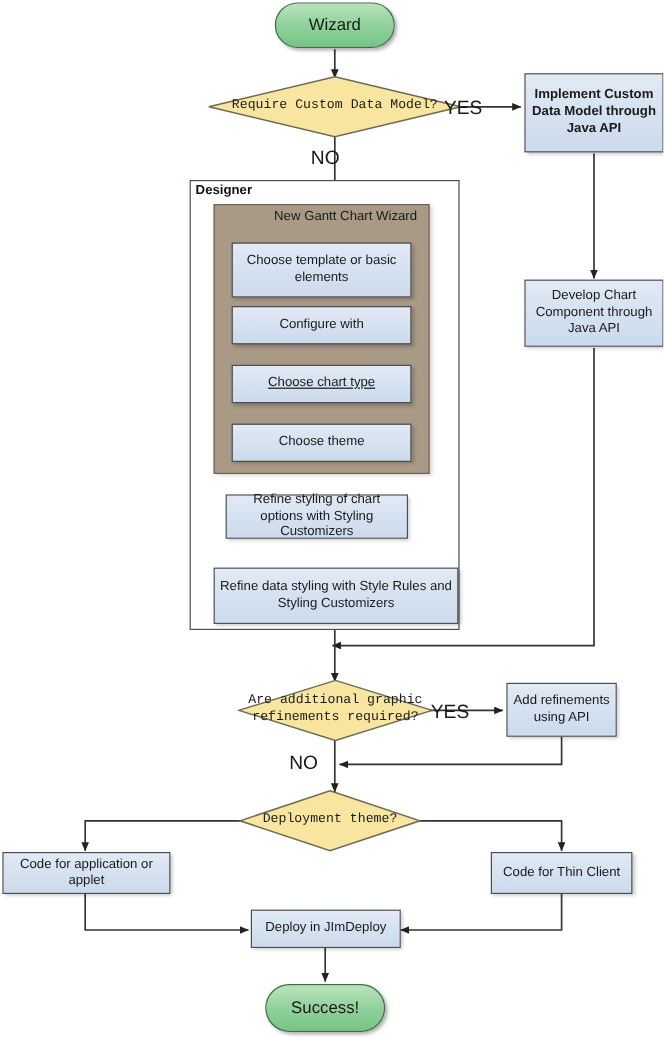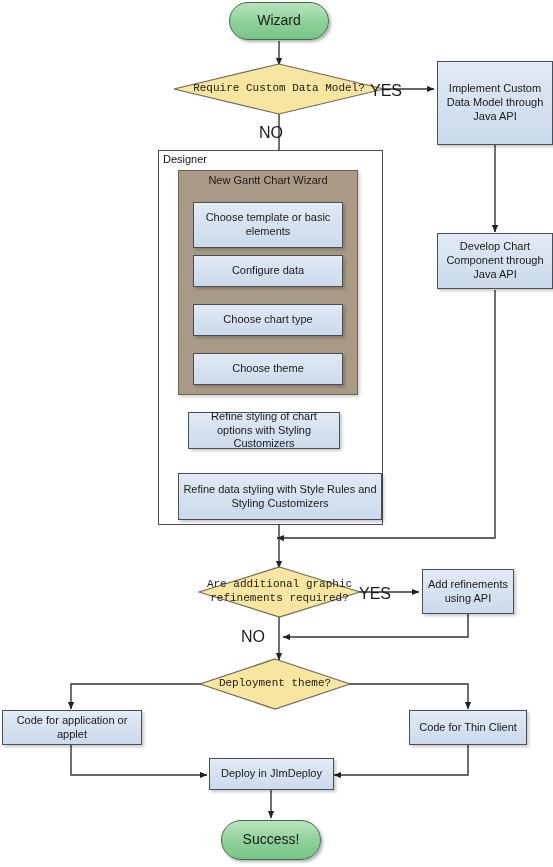--- a/index.html
+++ b/index.html
@@ -83,21 +83,21 @@
   .container-box {
     position: absolute;
     box-sizing: border-box;
     border: 1px solid #4a4f57;
     background: #ffffff;
     z-index: 1;
   }
   .container-title {
     position: absolute;
     font-size: 11px;
-    font-weight: normal;
+    font-weight: bold;
     color: #111111;
     z-index: 2;
     white-space: nowrap;
   }
 
   
   .wizard-box {
     position: absolute;
     box-sizing: border-box;
     border: 1px solid #6d6355;
@@ -105,20 +105,21 @@
     z-index: 2;
     box-shadow: 2px 2px 3px rgba(0,0,0,0.18);
   }
   .wizard-title {
     position: absolute;
     font-size: 11px;
     color: #1a1a1a;
     z-index: 3;
     white-space: nowrap;
     text-align: center;
+    padding-left: 20px;
   }
 
   
   .edge-label {
     position: absolute;
     font-size: 16px;
     color: #1a1a1a;
     z-index: 4;
     white-space: nowrap;
     background: transparent;
@@ -185,37 +186,37 @@
     <span class="node-label">Wizard</span>
   </div>
 
   <div class="node decision" style="left:173px; top:63px; width:212px; height:52px;">
     <svg class="diamond-shape" viewBox="0 0 212 52" preserveAspectRatio="none">
       <polygon points="106,1 211,26 106,51 1,26" fill="#f8e6a0" stroke="#6b6b55" stroke-width="1.2"></polygon>
     </svg>
     <span class="node-label">Require Custom Data Model?</span>
   </div>
 
-  <div class="node process" style="left:437px; top:61px; width:116px; height:84px;">
+  <div class="node process" style="left:437px; top:61px; width:116px; height:66px;font-weight:bold;">
     <span class="node-label">Implement Custom Data Model through Java API</span>
   </div>
 
   <div class="node process" style="left:437px; top:233px; width:116px; height:56px;">
     <span class="node-label">Develop Chart Component through Java API</span>
   </div>
 
   <div class="node process" style="left:193px; top:192px; width:150px; height:46px;margin-top:10px;">
     <span class="node-label">Choose template or basic elements</span>
   </div>
 
   <div class="node process" style="left:193px; top:255px; width:150px; height:32px;">
-    <span class="node-label">Configure data</span>
-  </div>
-
-  <div class="node process" style="left:193px; top:304px; width:150px; height:32px;">
+    <span class="node-label">Configure with</span>
+  </div>
+
+  <div class="node process" style="left:193px; top:304px; width:150px; height:32px;text-decoration:underline;">
     <span class="node-label">Choose chart type</span>
   </div>
 
   <div class="node process" style="left:193px; top:353px; width:150px; height:32px;">
     <span class="node-label">Choose theme</span>
   </div>
 
   <div class="node process" style="left:188px; top:412px; width:152px; height:37px;">
     <span class="node-label">Refine styling of chart options with Styling Customizers</span>
   </div>

